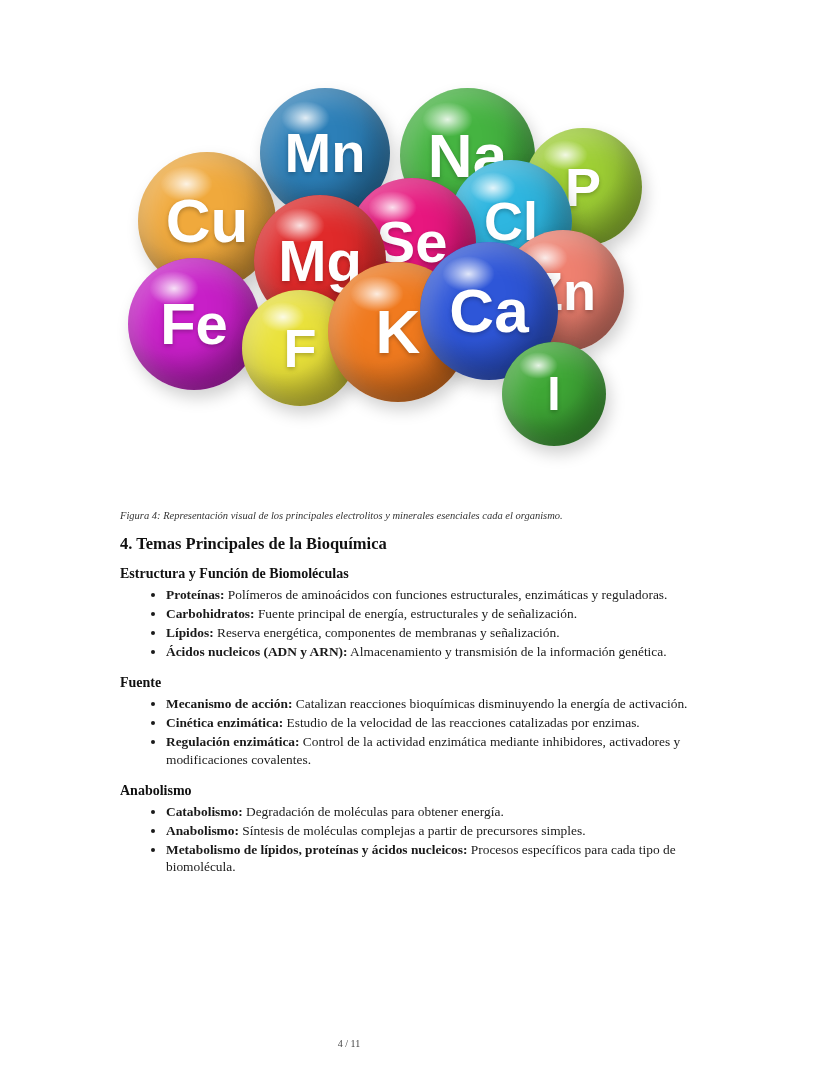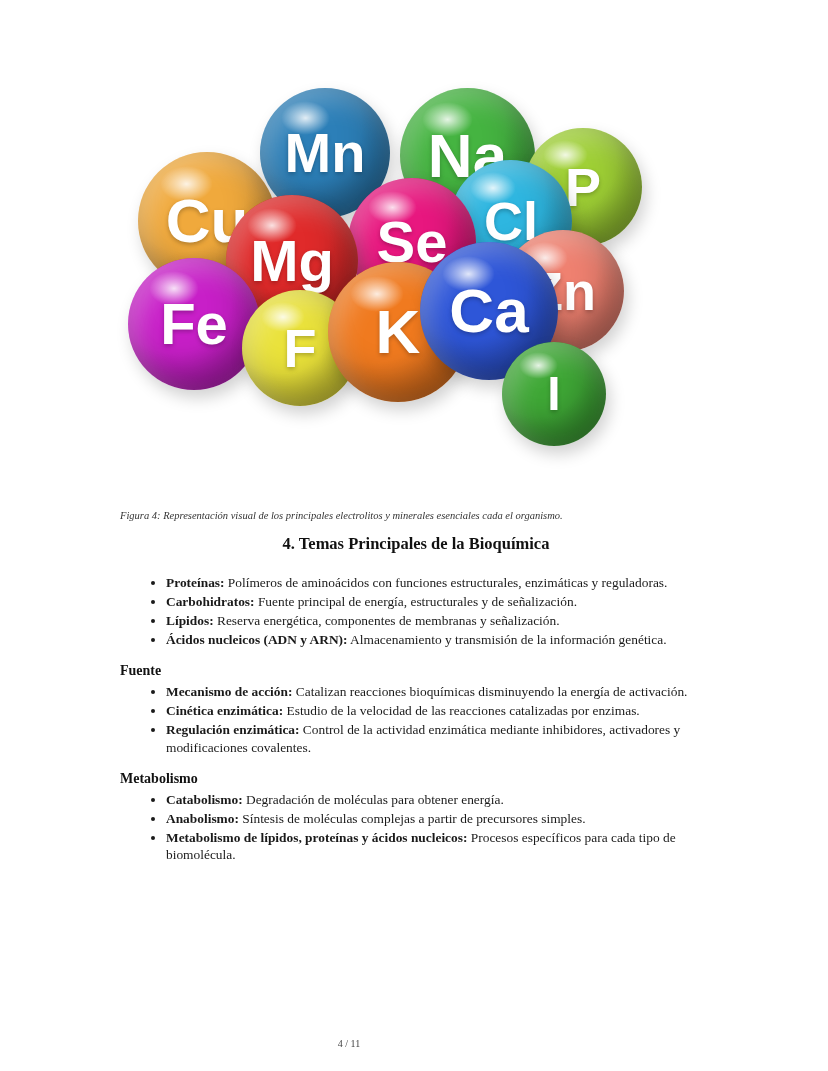--- a/index.html
+++ b/index.html
@@ -87,23 +87,22 @@
   .body-area {
     position: absolute;
     left: 120px;
     top: 534px;
     width: 592px;
   }
   h2.section-title {
     font-family: "Liberation Serif", serif;
     font-size: 16.5px;
     font-weight: bold;
-    margin: 0 0 20px 0;
+    margin: 0 0 12px 0;
     color: #111;
-    text-align: center;
   }
   h3.sub-title {
     font-family: "Liberation Serif", serif;
     font-size: 14px;
     font-weight: bold;
     margin: 0 0 4px 0;
     color: #111;
   }
   .group { margin-bottom: 14px; }
   ul.bullets {
@@ -150,21 +149,21 @@
           </div>
           <div class="sphere" style="left: 404px; top: 88px; width: 118px; height: 118px; background: radial-gradient(circle at 34% 28%, rgb(159, 208, 53) 0%, rgb(159, 208, 53) 45%, rgba(0, 0, 0, 0.35) 120%), rgb(159, 208, 53); font-size: 54px; z-index: 4;">
             <span>P</span>
           </div>
           <div class="sphere" style="left: 330px; top: 120px; width: 122px; height: 122px; background: radial-gradient(circle at 34% 28%, rgb(46, 182, 224) 0%, rgb(46, 182, 224) 45%, rgba(0, 0, 0, 0.35) 120%), rgb(46, 182, 224); font-size: 54px; z-index: 5;">
             <span>Cl</span>
           </div>
           <div class="sphere" style="left: 228px; top: 138px; width: 128px; height: 128px; background: radial-gradient(circle at 34% 28%, rgb(232, 23, 127) 0%, rgb(232, 23, 127) 45%, rgba(0, 0, 0, 0.35) 120%), rgb(232, 23, 127); font-size: 58px; z-index: 6;">
             <span>Se</span>
           </div>
-          <div class="sphere" style="left: 106px; top: 155px; width: 132px; height: 132px; background: radial-gradient(circle at 34% 28%, rgb(224, 42, 42) 0%, rgb(224, 42, 42) 45%, rgba(0, 0, 0, 0.35) 120%), rgb(224, 42, 42); font-size: 58px; z-index: 7;">
+          <div class="sphere" style="left: 134px; top: 155px; width: 132px; height: 132px; background: radial-gradient(circle at 34% 28%, rgb(224, 42, 42) 0%, rgb(224, 42, 42) 45%, rgba(0, 0, 0, 0.35) 120%), rgb(224, 42, 42); font-size: 58px; z-index: 7;">
             <span>Mg</span>
           </div>
           <div class="sphere" style="left: 382px; top: 190px; width: 122px; height: 122px; background: radial-gradient(circle at 34% 28%, rgb(239, 129, 112) 0%, rgb(239, 129, 112) 45%, rgba(0, 0, 0, 0.35) 120%), rgb(239, 129, 112); font-size: 54px; z-index: 8;">
             <span>Zn</span>
           </div>
           <div class="sphere" style="left: 8px; top: 218px; width: 132px; height: 132px; background: radial-gradient(circle at 34% 28%, rgb(200, 31, 200) 0%, rgb(200, 31, 200) 45%, rgba(0, 0, 0, 0.35) 120%), rgb(200, 31, 200); font-size: 58px; z-index: 9;">
             <span>Fe</span>
           </div>
           <div class="sphere" style="left: 122px; top: 250px; width: 116px; height: 116px; background: radial-gradient(circle at 34% 28%, rgb(234, 226, 58) 0%, rgb(234, 226, 58) 45%, rgba(0, 0, 0, 0.35) 120%), rgb(234, 226, 58); font-size: 54px; z-index: 10;">
             <span>F</span>
@@ -180,37 +179,38 @@
           </div>
         </div>
     </div>
     <div class="caption">Figura 4: Representación visual de los principales electrolitos y minerales esenciales cada el organismo.</div>
   </div>
 
   <div class="body-area">
     <h2 class="section-title">4. Temas Principales de la Bioquímica</h2>
     <div id="groups">
         <div class="group">
+          <h3 class="sub-title">Estructura y Función de Biomoléculas</h3>
           <ul class="bullets">
             <li><span class="lead">Proteínas:</span><span> Polímeros de aminoácidos con funciones estructurales, enzimáticas y reguladoras.</span></li>
             <li><span class="lead">Carbohidratos:</span><span> Fuente principal de energía, estructurales y de señalización.</span></li>
             <li><span class="lead">Lípidos:</span><span> Reserva energética, componentes de membranas y señalización.</span></li>
             <li><span class="lead">Ácidos nucleicos (ADN y ARN):</span><span> Almacenamiento y transmisión de la información genética.</span></li>
           </ul>
         </div>
         <div class="group">
           <h3 class="sub-title">Fuente</h3>
           <ul class="bullets">
             <li><span class="lead">Mecanismo de acción:</span><span> Catalizan reacciones bioquímicas disminuyendo la energía de activación.</span></li>
             <li><span class="lead">Cinética enzimática:</span><span> Estudio de la velocidad de las reacciones catalizadas por enzimas.</span></li>
             <li><span class="lead">Regulación enzimática:</span><span> Control de la actividad enzimática mediante inhibidores, activadores y modificaciones covalentes.</span></li>
           </ul>
         </div>
         <div class="group">
-          <h3 class="sub-title">Metabolismo</h3>
+          <h3 class="sub-title">Anabolismo</h3>
           <ul class="bullets">
             <li><span class="lead">Catabolismo:</span><span> Degradación de moléculas para obtener energía.</span></li>
             <li><span class="lead">Anabolismo:</span><span> Síntesis de moléculas complejas a partir de precursores simples.</span></li>
             <li><span class="lead">Metabolismo de lípidos, proteínas y ácidos nucleicos:</span><span> Procesos específicos para cada tipo de biomolécula.</span></li>
           </ul>
         </div>
       </div>
   </div>
 
   <div class="footer">4 / 11</div>

